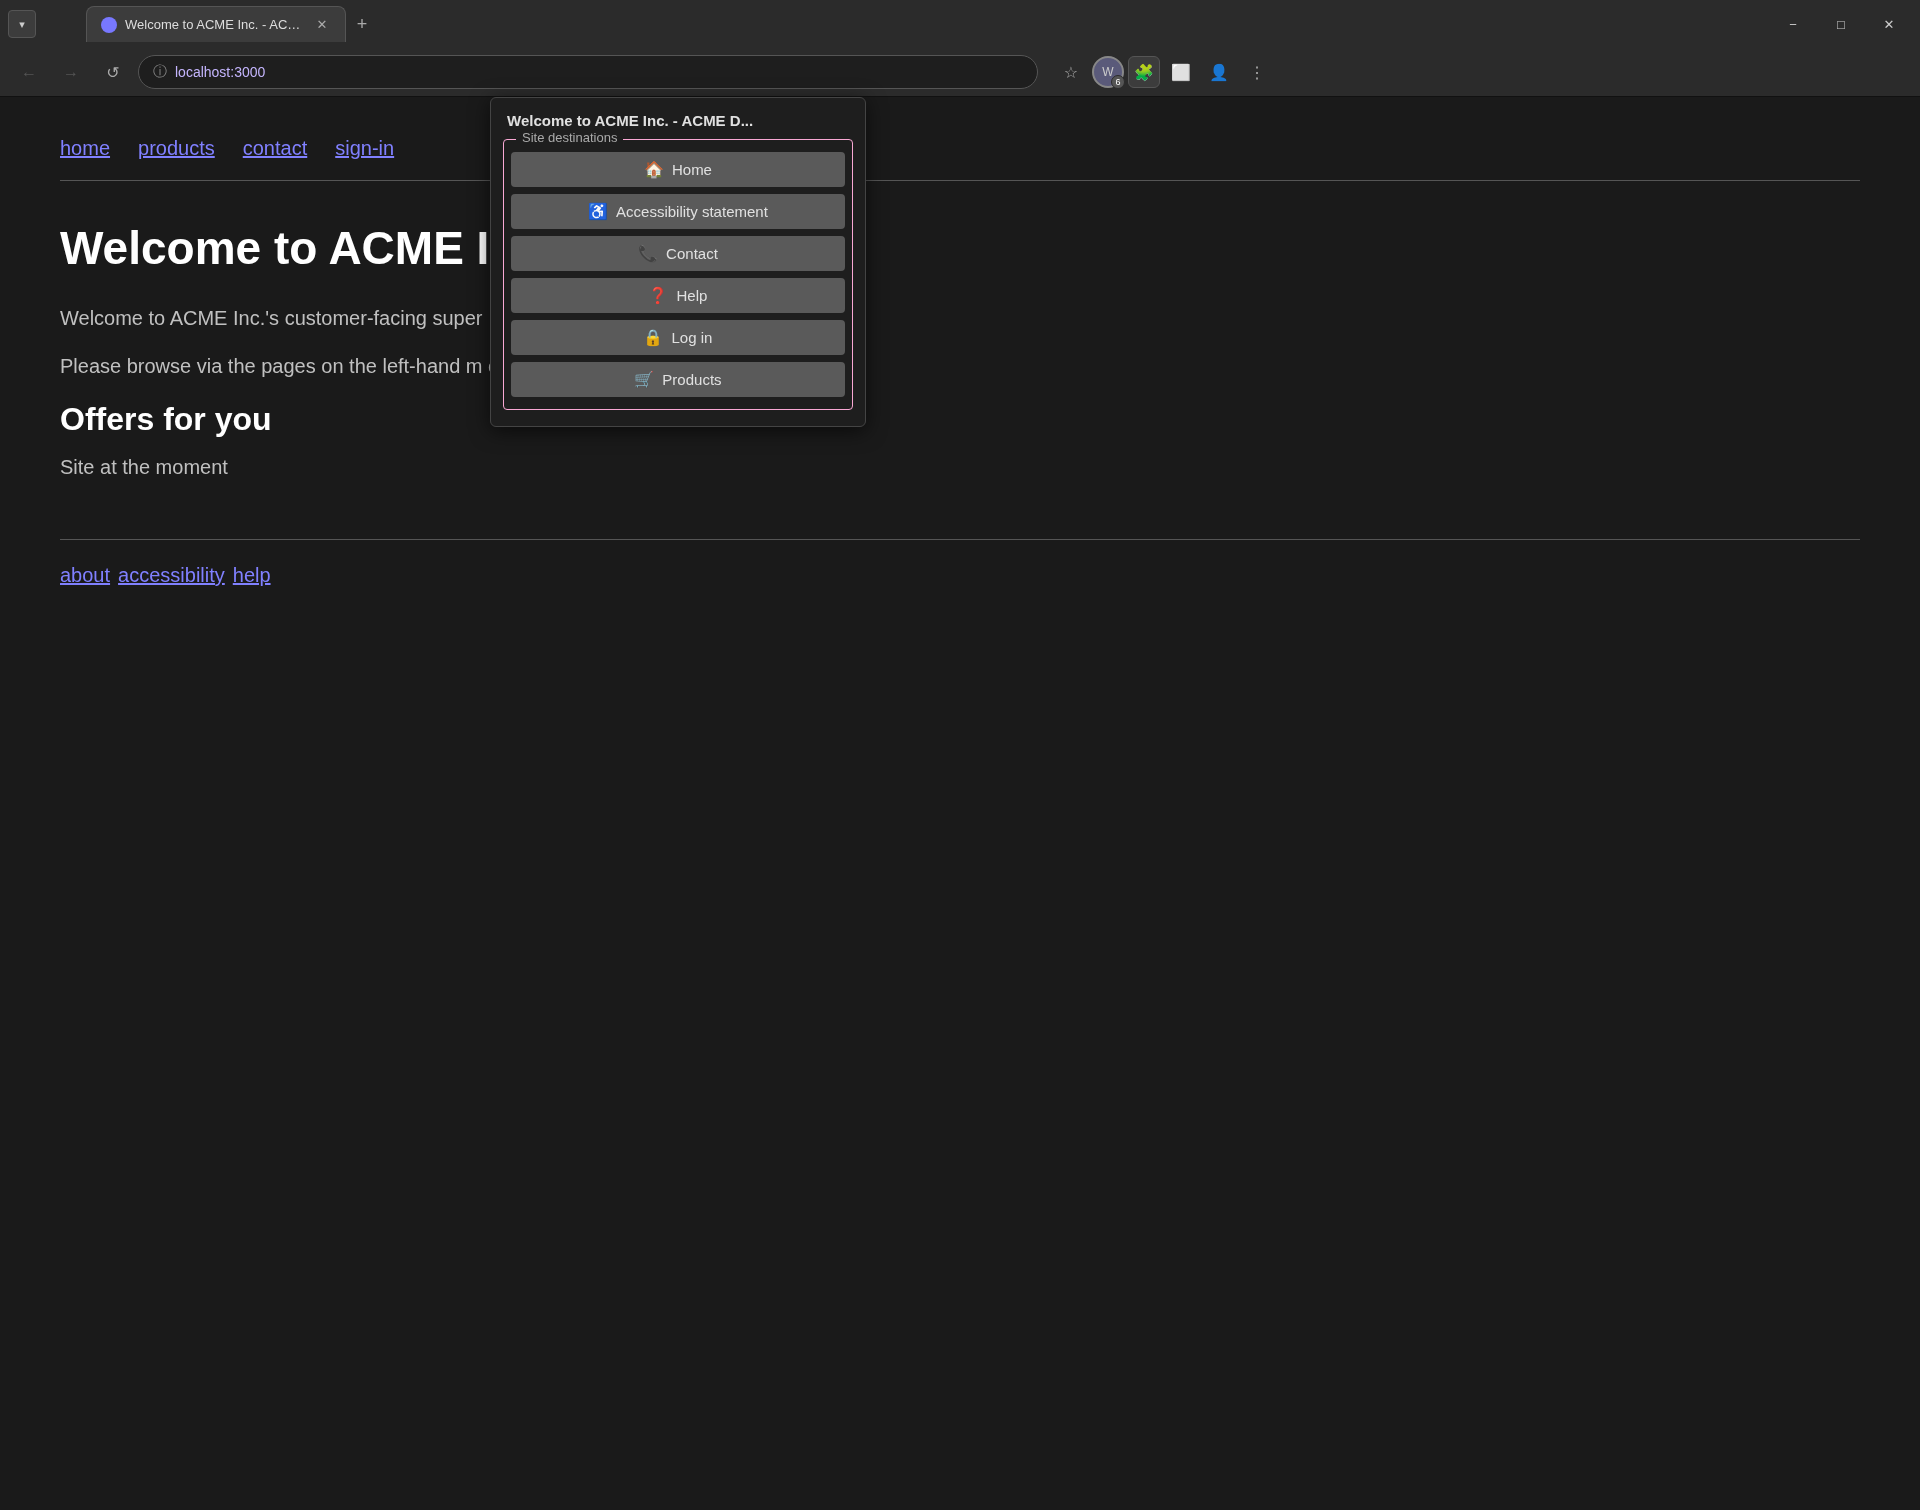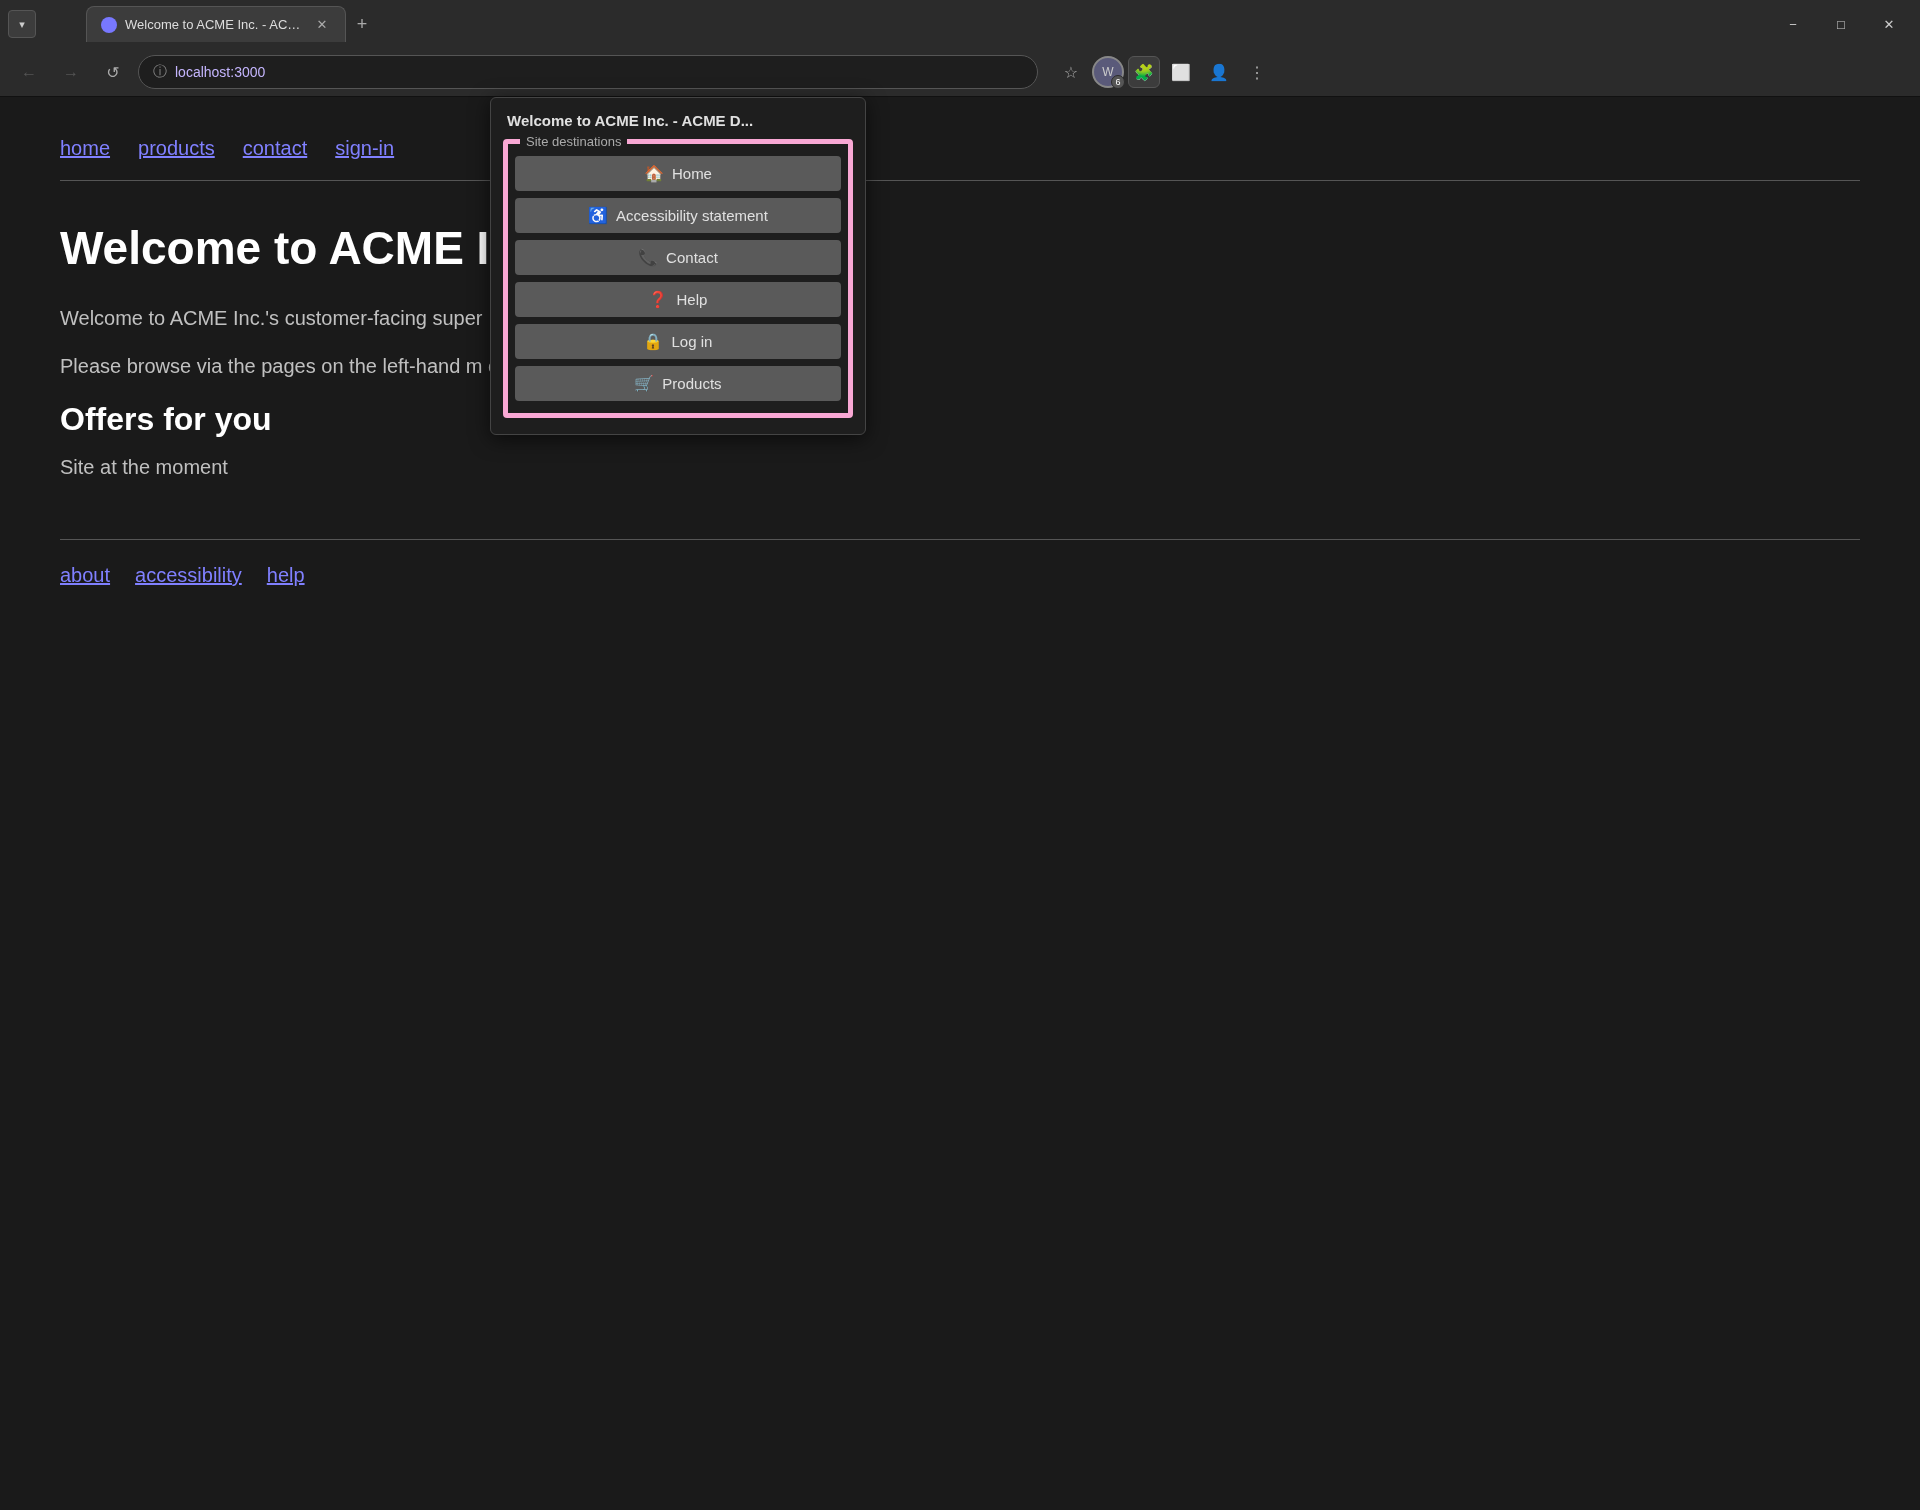--- a/index.html
+++ b/index.html
@@ -252,21 +252,21 @@
     }
 
     .footer-divider {
       border: none;
       border-top: 1px solid #555;
       margin: 60px 0 24px 0;
     }
 
     .site-footer {
       display: flex;
-      gap: 25px;
+      gap: 8px;
     }
 
     .site-footer a {
       color: #8080ff;
       text-decoration: underline;
       font-size: 20px;
       cursor: pointer;
     }
 
     
@@ -288,21 +288,21 @@
 
     .popup-header {
       padding: 14px 16px 10px;
       font-size: 15px;
       font-weight: bold;
       color: #e0e0e0;
       border-bottom: none;
     }
 
     .popup-section {
-      border: 5px solid #f9a8d4;
+      border: 1px solid #f9a8d4;
       border-radius: 4px;
       margin: 0 12px;
       padding: 12px 7px;
       position: relative;
     }
 
     .popup-section-legend {
       position: absolute;
       top: -10px;
       left: 12px;

